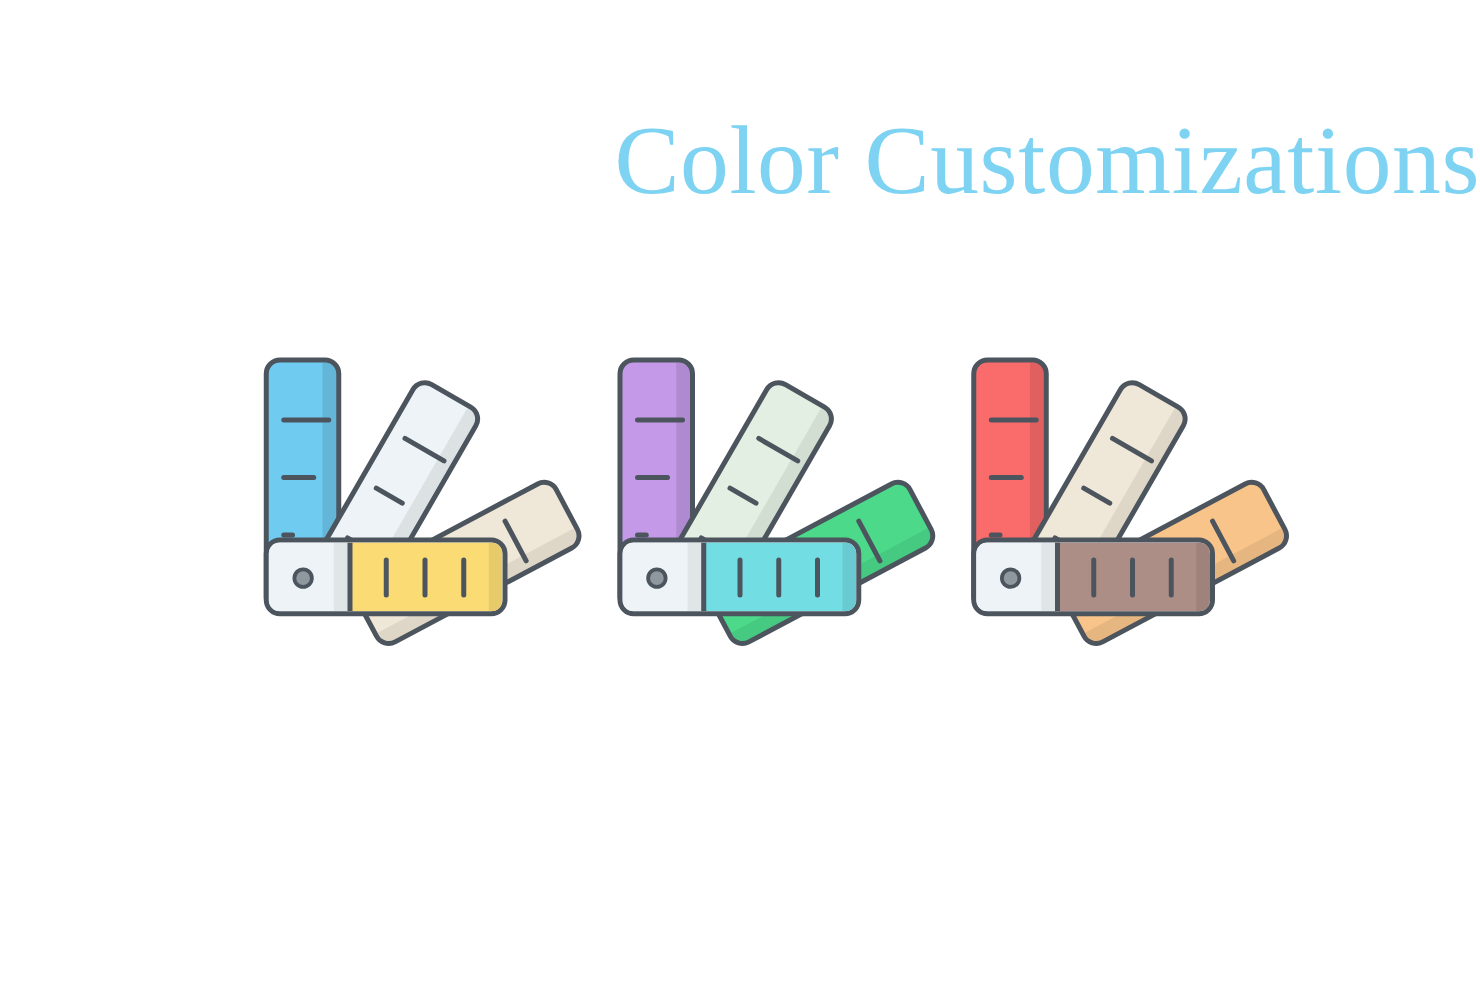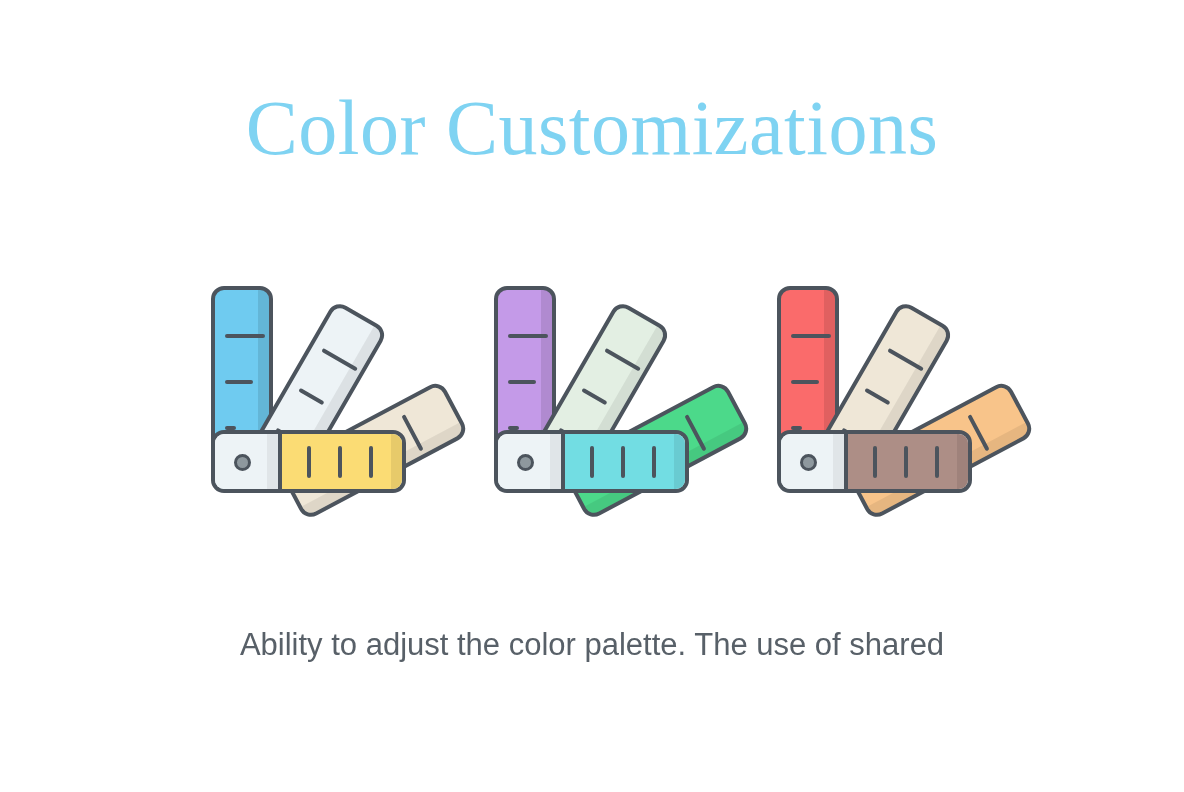--- a/index.html
+++ b/index.html
@@ -18,21 +18,21 @@
     height: 792px;
     background: #FFFFFF;
   }
 
   
   #page-title {
     position: absolute;
     top: 82px;
     left: 0;
     width: 1184px;
-    text-align: center;
+    text-align: right;
     font-family: "Liberation Serif", "DejaVu Serif", serif;
     font-size: 78px;
     line-height: 92px;
     font-weight: 400;
     color: #7FD3F2;
     letter-spacing: 0.5px;
     white-space: nowrap;
   }
 
   
@@ -315,16 +315,15 @@
           <span class="btick b1" style="background: rgb(76, 84, 93);"></span>
           <span class="btick b2" style="background: rgb(76, 84, 93);"></span>
           <span class="shade"></span>
         </div>
       </div>
     </div>
 
   </div>
 
   <p id="caption" style="color: rgb(88, 96, 104);">
-    <span class="line">Ability to adjust the color palette. The use of shared</span>
   </p>
 
 </div>
 
 </body></html>

